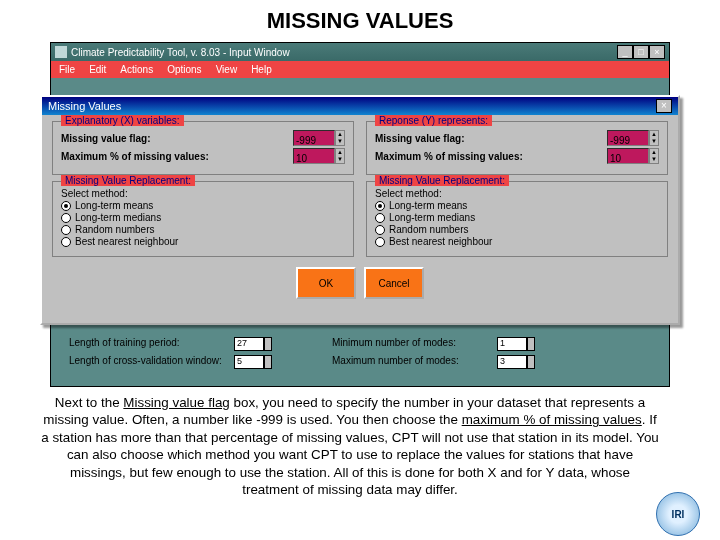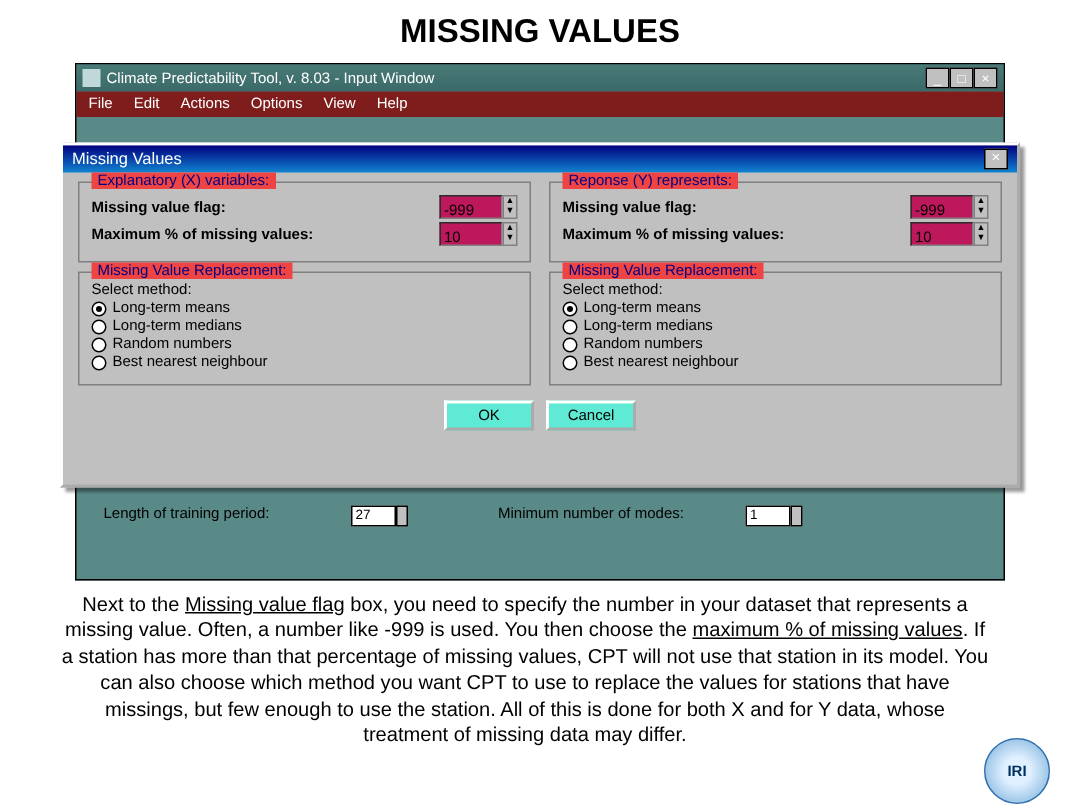--- a/index.html
+++ b/index.html
@@ -3,21 +3,21 @@
 <meta charset="utf-8">
 <style>
   * { box-sizing: border-box; margin: 0; padding: 0; }
   body { width: 720px; height: 540px; background: #fff; font-family: Arial, sans-serif; font-size: 11px; color: #000; position: relative; overflow: hidden; }
   .slide-title { text-align: center; font-size: 22px; font-weight: bold; padding: 8px 0 4px; font-family: Arial, sans-serif; }
   .app-window { position: absolute; left: 50px; top: 42px; width: 620px; height: 345px; border: 1px solid #000; background: #5a8a88; }
   .titlebar { background: linear-gradient(#4a7a78,#3a6a68); color: #fff; height: 18px; display: flex; align-items: center; padding: 0 4px; font-size: 10px; }
   .titlebar-icon { width: 12px; height: 12px; background: #c0d8d8; margin-right: 4px; }
   .win-btns { margin-left: auto; display: flex; gap: 0; }
   .win-btn { width: 16px; height: 14px; background: #c0c0c0; border: 1px solid #000; font-size: 9px; line-height: 12px; text-align: center; }
-  .menubar { background: #7f1d1d; color: #fff; display: flex; gap: 14px; padding: 3px 8px; font-size: 10px; }
+  .menubar { background: #ef4444; color: #fff; display: flex; gap: 14px; padding: 3px 8px; font-size: 10px; }
   .bg-row { display: flex; padding: 3px 18px; color: #000; font-size: 10px; }
   .bg-label { width: 165px; }
   .bg-input { width: 30px; height: 14px; background: #fff; border: 1px solid #000; font-size: 9px; padding: 0 2px; }
   .spin { width: 8px; height: 14px; background: #c0c0c0; border: 1px solid #000; }
 
   .dialog { position: absolute; left: 40px; top: 95px; width: 640px; height: 230px; background: #c0c0c0; border: 2px outset #fff; box-shadow: 3px 3px 2px rgba(0,0,0,.4); }
   .dlg-title { background: linear-gradient(#000080,#1084d0); color: #fff; height: 18px; padding: 2px 6px; font-size: 11px; display: flex; align-items: center; }
   .dlg-close { margin-left: auto; width: 16px; height: 14px; background: #c0c0c0; border: 1px solid #000; font-size: 10px; text-align: center; line-height: 12px; }
   .dlg-body { padding: 6px 10px; }
   .col-wrap { display: flex; gap: 12px; }
@@ -26,21 +26,21 @@
   .legend { position: absolute; top: -7px; left: 8px; background: #ef4444; padding: 0 4px; color: #000080; font-size: 10px; font-weight: normal; }
   .form-row { display: flex; align-items: center; margin: 2px 0; }
   .form-label { flex: 1; font-size: 10px; font-weight: bold; }
   .form-input { width: 42px; height: 16px; background: #be185d; border: 1px inset #808080; font-size: 10px; padding: 4px 2px; }
   .spinner { width: 10px; height: 16px; background: #c0c0c0; border: 1px solid #808080; display:flex; flex-direction:column; }
   .spinner div { flex:1; font-size:6px; text-align:center; line-height:6px; }
   .radio-row { display: flex; align-items: center; gap: 4px; margin: 1px 0; font-size: 10px; }
   .radio { width: 10px; height: 10px; border: 1px solid #000; border-radius: 50%; background: #fff; display: flex; align-items: center; justify-content: center; }
   .radio.sel::after { content:''; width:4px; height:4px; background:#000; border-radius:50%; }
   .dlg-btns { display: flex; justify-content: center; gap: 8px; margin-top: 4px; }
-  .btn { min-width: 60px; height: 20px; background: #5eead4; border: 2px outset #fff; font-size: 10px; display: flex; align-items: center; justify-content: center; }
+  .btn { min-width: 60px; height: 32px; background: #f97316; border: 2px outset #fff; font-size: 10px; display: flex; align-items: center; justify-content: center; }
 
   .bg-bottom { position: absolute; left: 18px; right: 18px; top: 292px; color:#000; }
   .bg-bottom .bg-row { padding: 2px 0; }
 
   .caption { position: absolute; top: 394px; left: 40px; right: 60px; font-size: 13.4px; line-height: 1.3; text-align: center; font-family: Arial, sans-serif; }
   .caption .u { text-decoration: underline; }
 
   .logo { position: absolute; right: 20px; bottom: 4px; width: 44px; height: 44px; border-radius: 50%; background: radial-gradient(circle,#e0f0ff 30%,#a0c8e8 70%,#3070b0 100%); display:flex; align-items:center; justify-content:center; font-size:10px; font-weight:bold; color:#003060; border:1px solid #3070b0; }
 </style>
 </head>
@@ -68,20 +68,29 @@
   </div>
 
   <div class="bg-bottom">
     <div class="bg-row">
       <span class="bg-label">Length of training period:</span>
       <span class="bg-input">27</span>
         <span class="spin"></span>
       <span style="width:60px"></span>
       <span class="bg-label">Minimum number of modes:</span>
       <span class="bg-input">1</span>
+        <span class="spin"></span>
+    </div>
+    <div class="bg-row">
+      <span class="bg-label">Length of cross-validation window:</span>
+      <span class="bg-input">5</span>
+        <span class="spin"></span>
+      <span style="width:60px"></span>
+      <span class="bg-label">Maximum number of modes:</span>
+      <span class="bg-input">3</span>
         <span class="spin"></span>
     </div>
   </div>
 </div>
 
 <div class="dialog">
   <div class="dlg-title">
     <span>Missing Values</span>
     <div class="dlg-close">×</div>
   </div>

